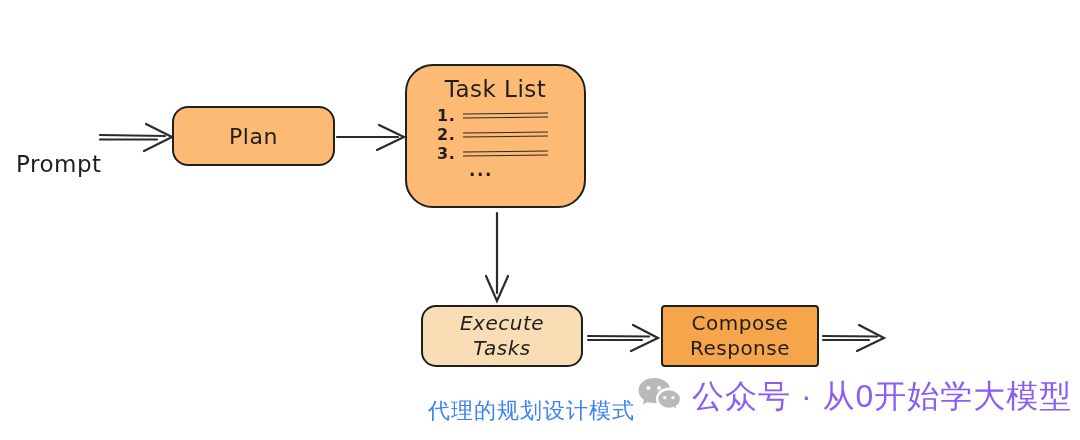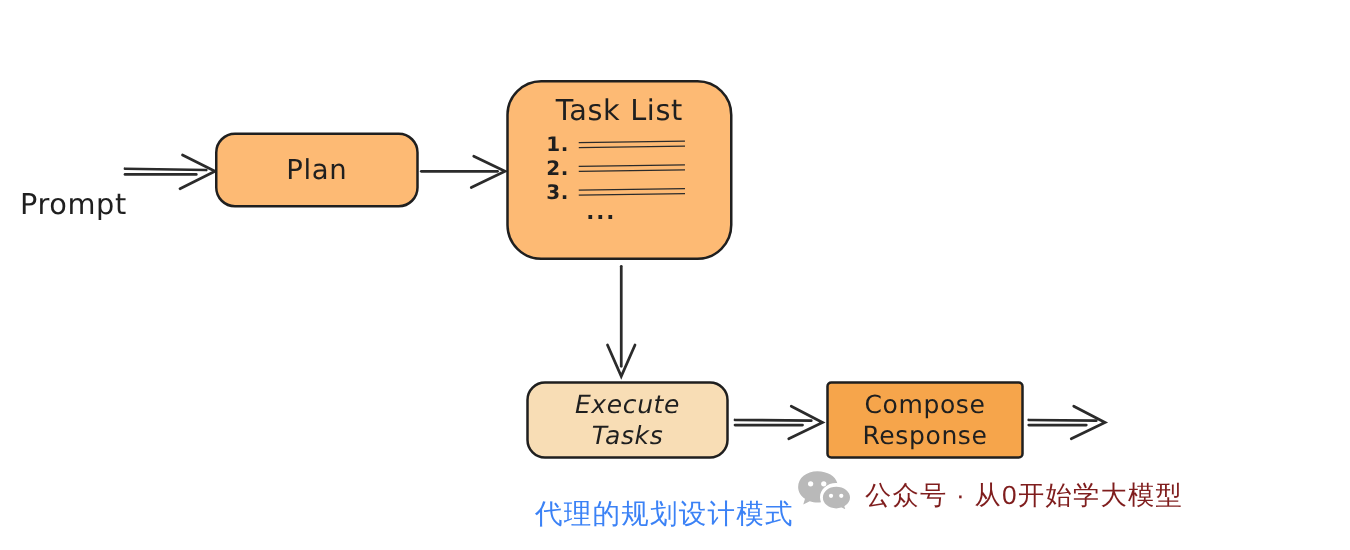--- a/index.html
+++ b/index.html
@@ -36,21 +36,21 @@
   #execute-box{left:421px;top:305px;width:162px;height:62px;border-radius:15px;font-style:italic;}
   #compose-box{left:661px;top:305px;width:158px;height:62px;border-radius:4px;}
   .two-line{font-size:20px;line-height:25px;text-align:center;}
 
   #prompt-label{left:16px;top:123px;font-size:23px;margin-top:28px;}
   #final-label{left:890px;top:325px;font-size:22px;white-space:nowrap;}
 
   #caption{left:428px;top:396px;font-size:22px;color:#3b82f6;
     font-family:"Liberation Sans",sans-serif;letter-spacing:1px;}
   #watermark{left:637px;top:375px;display:flex;align-items:center;gap:8px;}
-  #watermark .wm-text{font-size:21px;color:#7f1d1d;
+  #watermark .wm-text{font-size:32px;color:#8b5cf6;
     font-family:"Liberation Sans",sans-serif;letter-spacing:1px;white-space:nowrap;}
 </style>
 </head>
 <body>
 
 <div id="canvas">
 
   <svg id="arrow-layer" viewBox="0 0 1080 440" xmlns="http://www.w3.org/2000/svg" fill="none" stroke="#2b2b2b" stroke-width="2.2" stroke-linecap="round">
     <g>
       <path d="M100 135 L165 136"></path>

